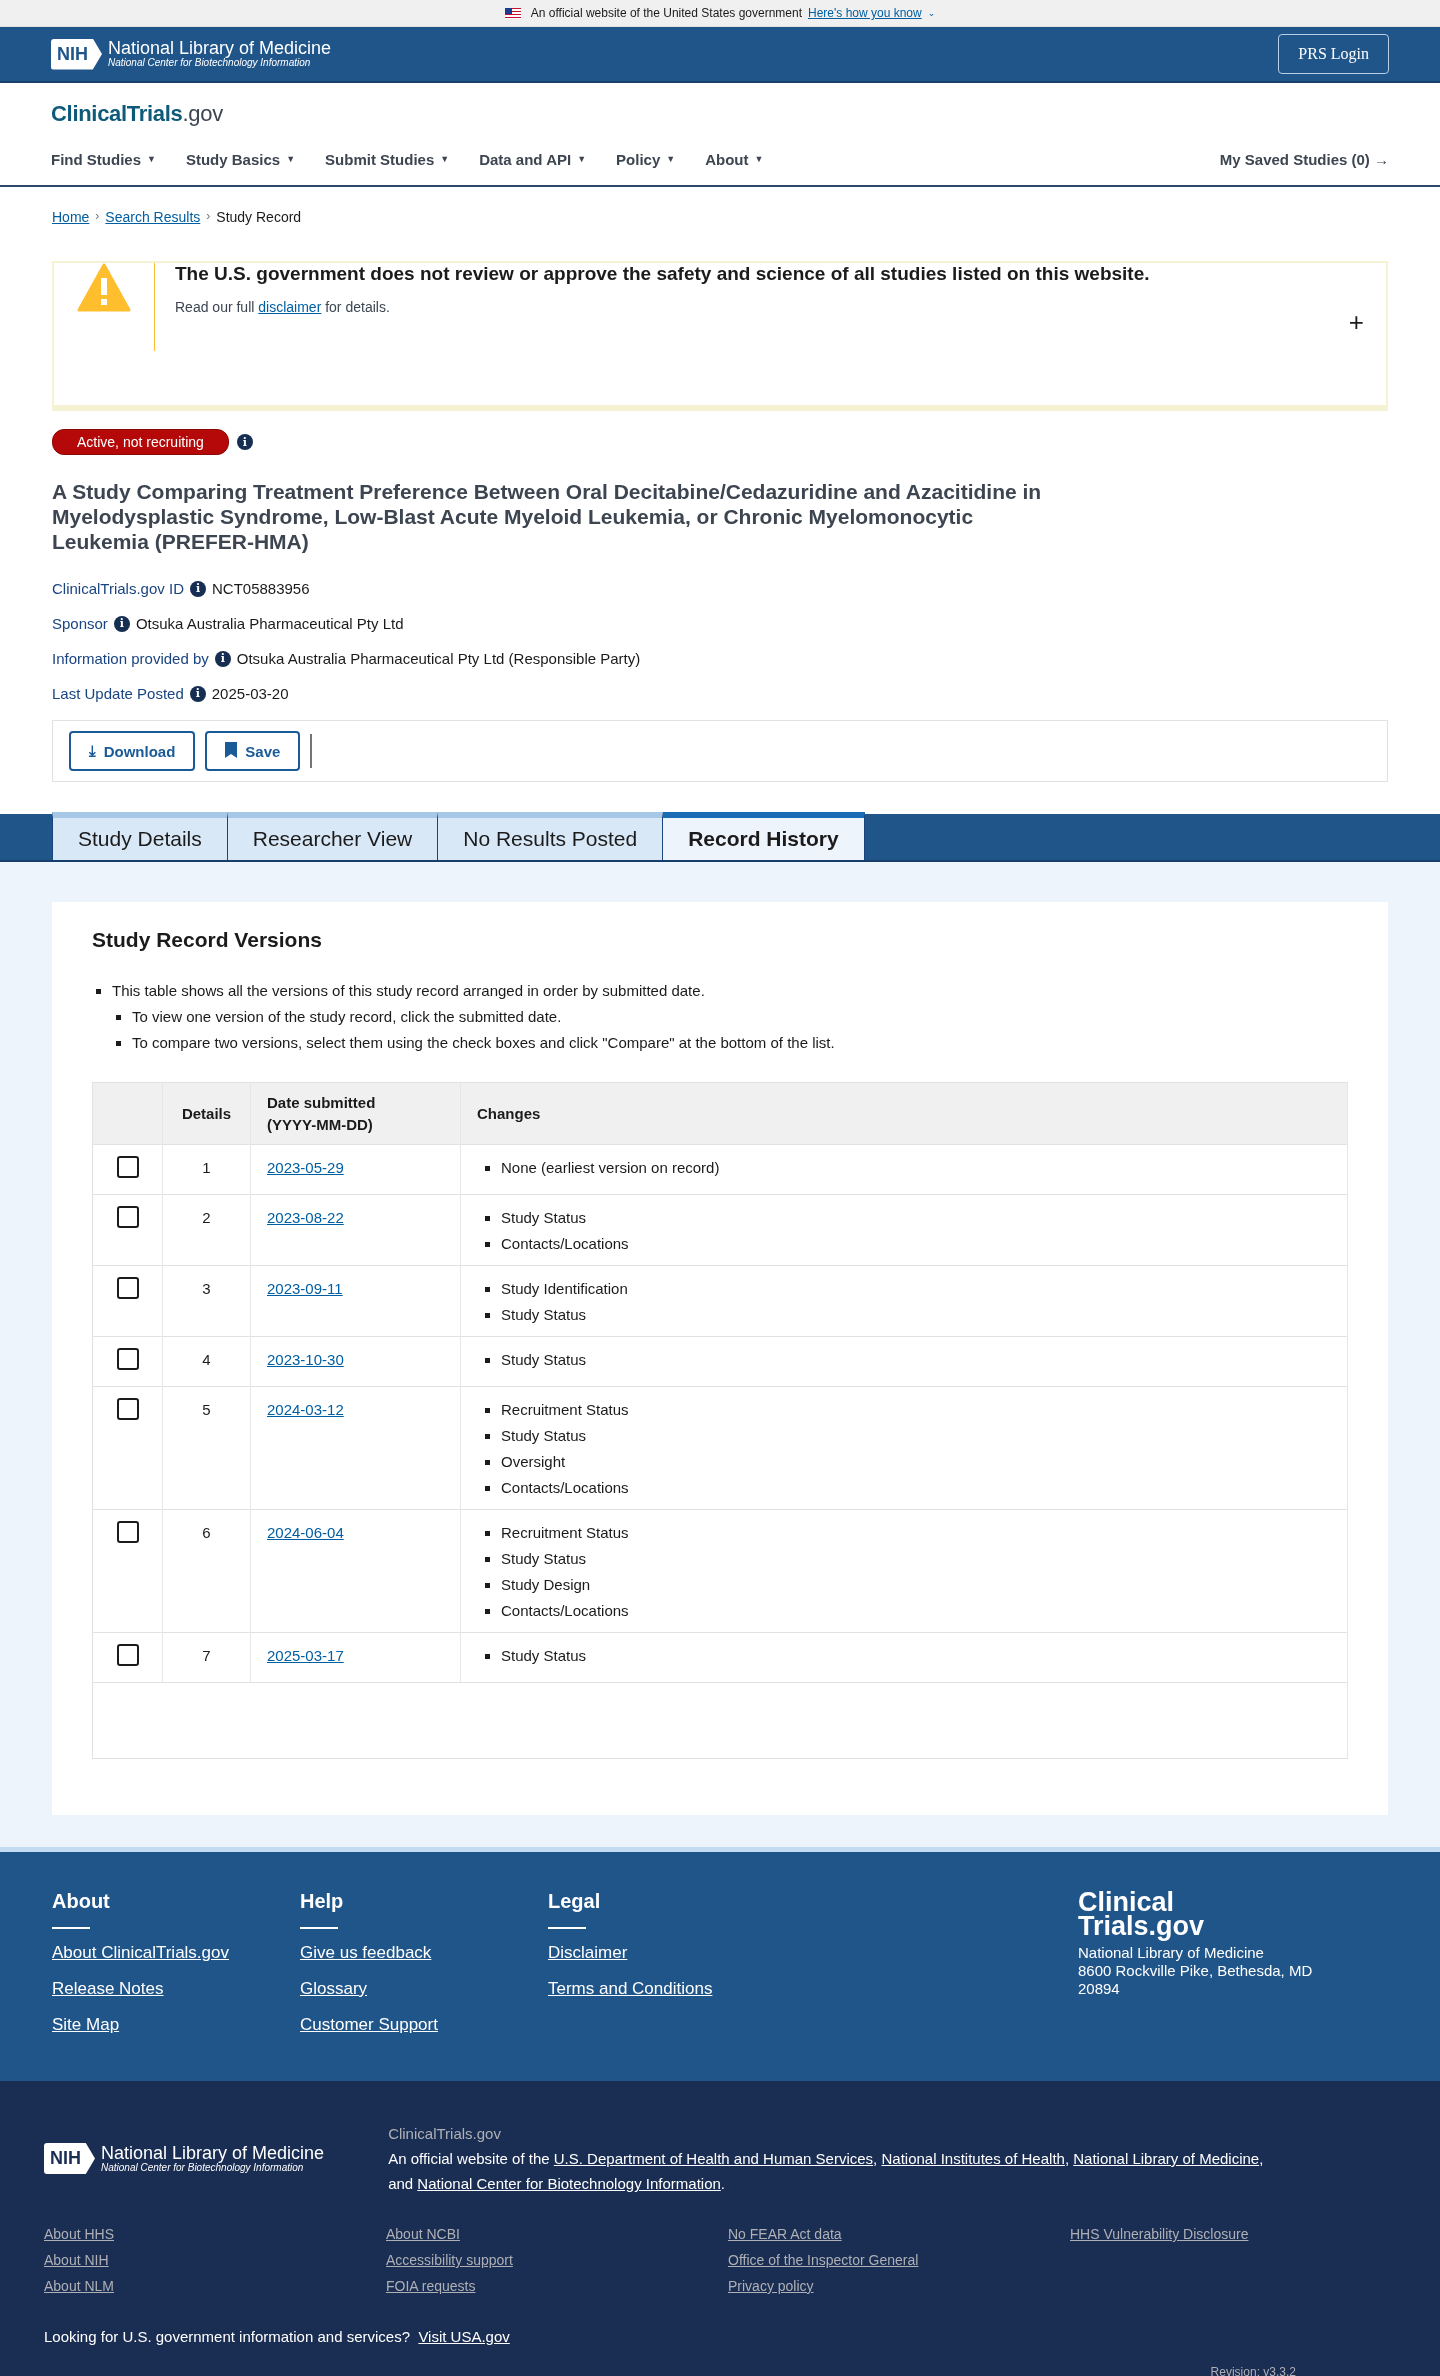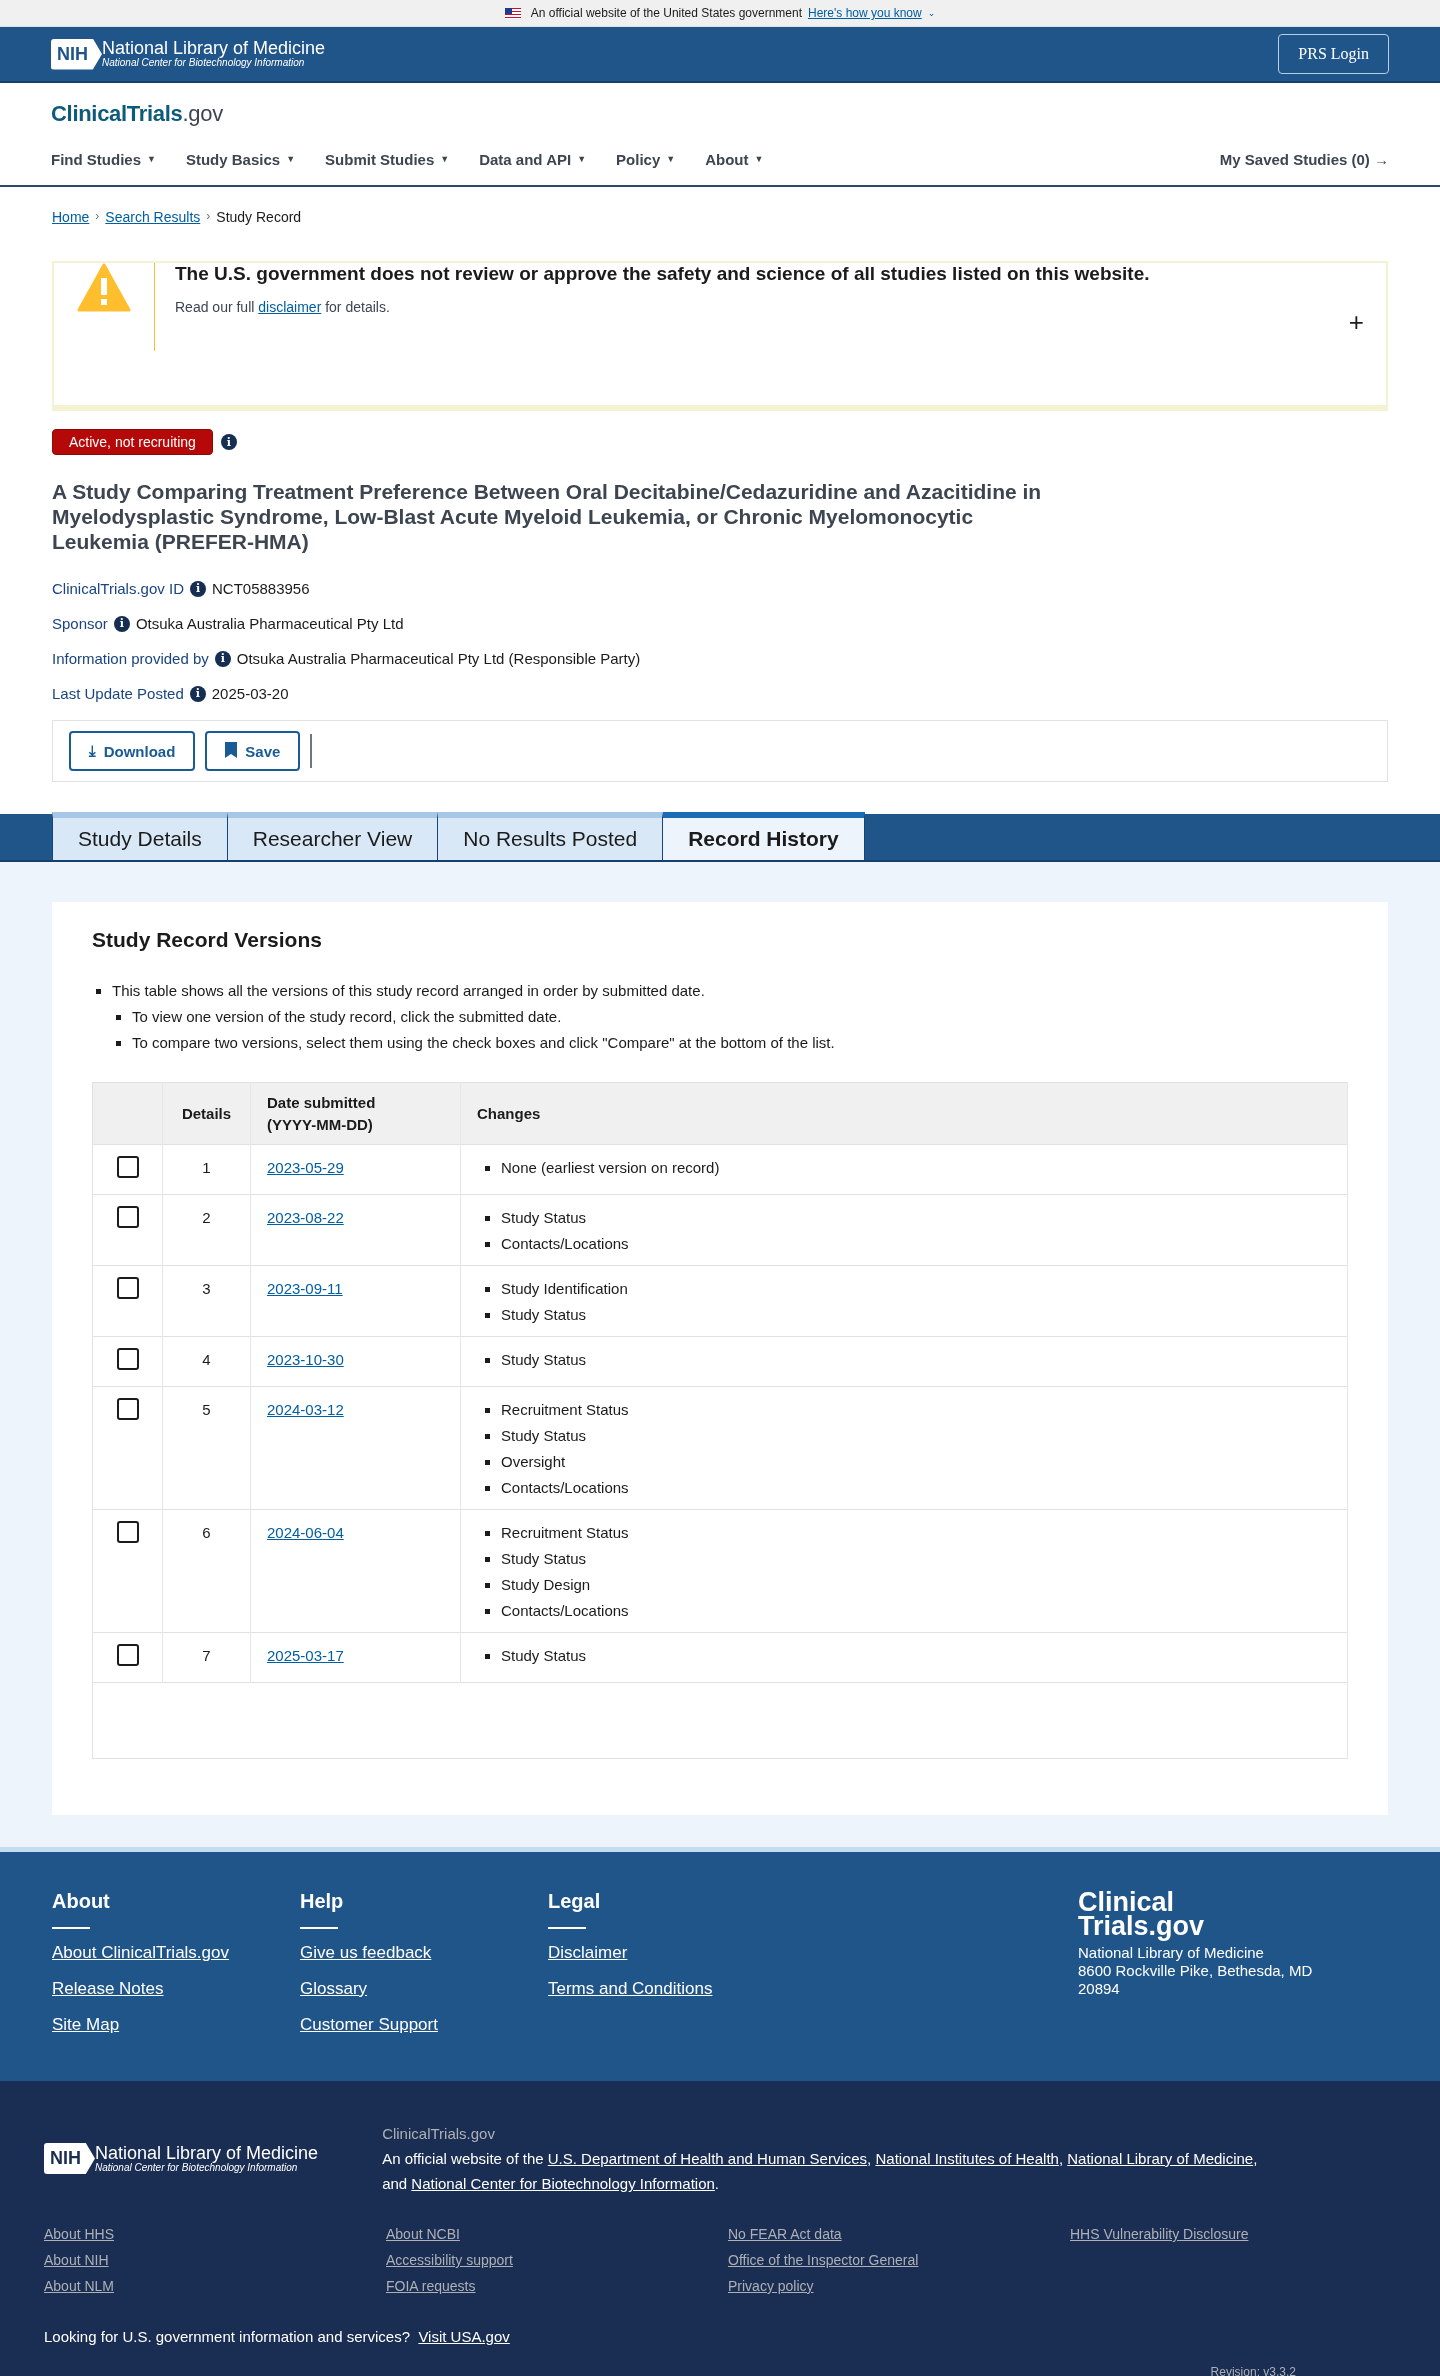--- a/index.html
+++ b/index.html
@@ -3,21 +3,21 @@
 <meta charset="utf-8">
 <style>
 *{box-sizing:border-box;margin:0;padding:0}
 body{width:1440px;font-family:"Liberation Sans",sans-serif;color:#1b1b1b;background:#fff;font-size:15px}
 a{color:#005ea2}
 .gov-banner{height:27px;background:#f0f0f0;display:flex;align-items:center;justify-content:center;font-size:12px;color:#1b1b1b;gap:6px;border-bottom:1px solid #dfe1e2}
 .gov-banner .flag{width:16px;height:11px;background:repeating-linear-gradient(#c8102e 0 1.5px,#fff 1.5px 3px);position:relative;margin-right:4px}
 .gov-banner .flag:before{content:"";position:absolute;left:0;top:0;width:7px;height:6px;background:#1b3c8f}
 .gov-banner a{color:#005ea2;font-size:12px}
 .nlm-bar{height:56px;background:#20558a;display:flex;align-items:center;justify-content:space-between;padding:0 51px;border-bottom:2px solid #173f6b}
-.nlm-logo{display:flex;align-items:center;color:#fff}
+.nlm-logo{display:flex;align-items:center;gap:6px;color:#fff}
 .nih-box{background:#fff;color:#20558a;font-weight:bold;font-size:18px;padding:5px 6px;border-radius:3px;position:relative;clip-path:polygon(0 0,82% 0,100% 50%,82% 100%,0 100%);padding-right:14px}
 .nlm-text .t1{font-size:18px;line-height:18px}
 .nlm-text .t2{font-size:10px;font-style:italic;line-height:12px}
 .prs-btn{border:1px solid #b8cde6;color:#fff;background:transparent;border-radius:4px;padding:10px 19px;font-size:16px;font-family:Liberation Serif, serif}
 .site-header{padding:18px 51px 0;border-bottom:2px solid #2c4a6b}
 .ct-logo{font-size:22px;font-weight:bold;color:#0e5a7a;letter-spacing:-0.3px}
 .ct-logo span{font-weight:normal;color:#3d4551}
 .main-nav{display:flex;justify-content:space-between;align-items:center;height:52px;margin-top:6px}
 .nav-items{display:flex;gap:30px}
 .nav-item{font-size:15px;font-weight:bold;color:#3d4551;display:flex;align-items:center;gap:6px}
@@ -26,21 +26,21 @@
 .breadcrumb{padding:22px 52px;font-size:14px;display:flex;gap:6px;}
 .breadcrumb .sep{color:#71767a;font-size:12px}
 .alert{margin:14px 52px 0;border:2px solid #f5f1d3;border-bottom:6px solid #f5f1d3;height:150px;display:flex;align-items:flex-start;position:relative}
 .alert-icon{width:100px;display:flex;justify-content:center}
 .alert-divider{width:1px;height:88px;background:#ffbe2e}
 .alert-body{padding-left:20px}
 .alert-title{font-size:19px;font-weight:bold;color:#1b1b1b}
 .alert-text{font-size:14px;color:#3d4551;margin-top:14px}
 .alert-plus{position:absolute;right:22px;top:44px;font-size:26px;color:#1b1b1b;font-weight:300}
 .status-row{margin:18px 52px 0;display:flex;align-items:center;gap:8px}
-.status-badge{background:#b50909;color:#fff;font-size:14px;padding:4px 16px;border-radius:4px;border:1px solid #8b0a03}
+.status-badge{background:#b50909;color:#fff;font-size:14px;padding:4px 24px;border-radius:12px;border:1px solid #8b0a03}
 .info-i{display:inline-flex;width:16px;height:16px;border-radius:50%;background:#162e51;color:#fff;font-size:11px;font-weight:bold;align-items:center;justify-content:center;font-family:"DejaVu Serif",serif}
 .study-title{margin:24px 52px 0;font-size:21px;font-weight:bold;color:#3d4551;line-height:25px;width:1000px}
 .meta{margin:26px 52px 0}
 .meta-row{display:flex;align-items:center;gap:6px;font-size:15px;margin-bottom:18px}
 .meta-label{font-weight:normal;color:#1a4480}
 .actions{margin:16px 52px 0;border:1px solid #dfe1e2;height:62px;display:flex;align-items:center;padding-left:16px;gap:10px}
 .act-btn{border:2px solid #1a5a96;color:#1a5a96;background:#fff;border-radius:4px;height:40px;padding:0 18px;font-weight:bold;font-size:15px;display:flex;align-items:center;gap:8px;font-family:"Liberation Sans",sans-serif}
 .act-sep{width:2px;height:34px;background:#71767a}
 .tabs-bar{margin-top:32px;background:#20558a;height:48px;display:flex;padding-left:52px;align-items:flex-end;border-bottom:2px solid #173f6b}
 .tab{background:#d9e8f6;border-top:6px solid #a6c7e6;border-right:1px solid #1a4480;height:48px;display:flex;align-items:center;padding:0 25px;font-size:21px;color:#1b1b1b}

